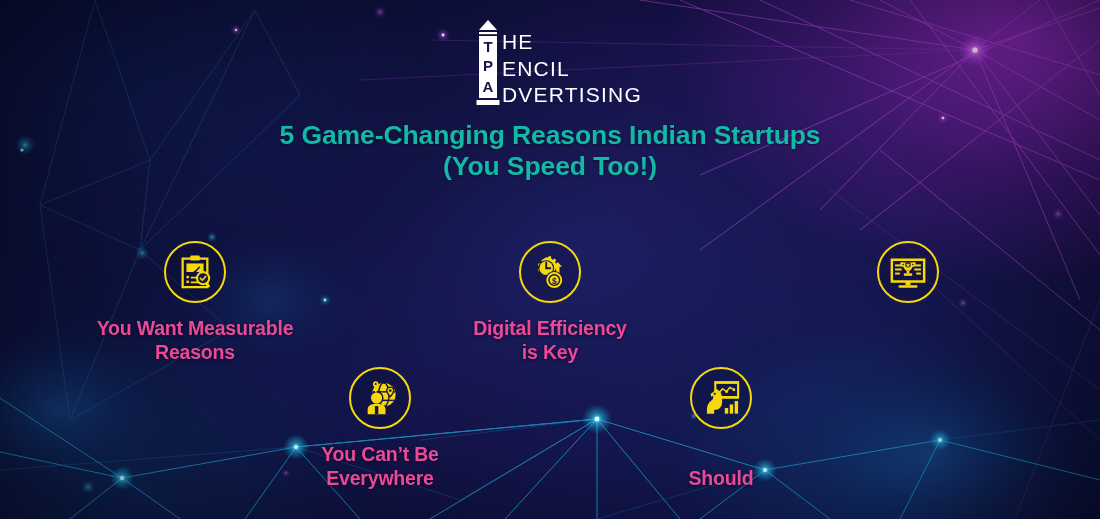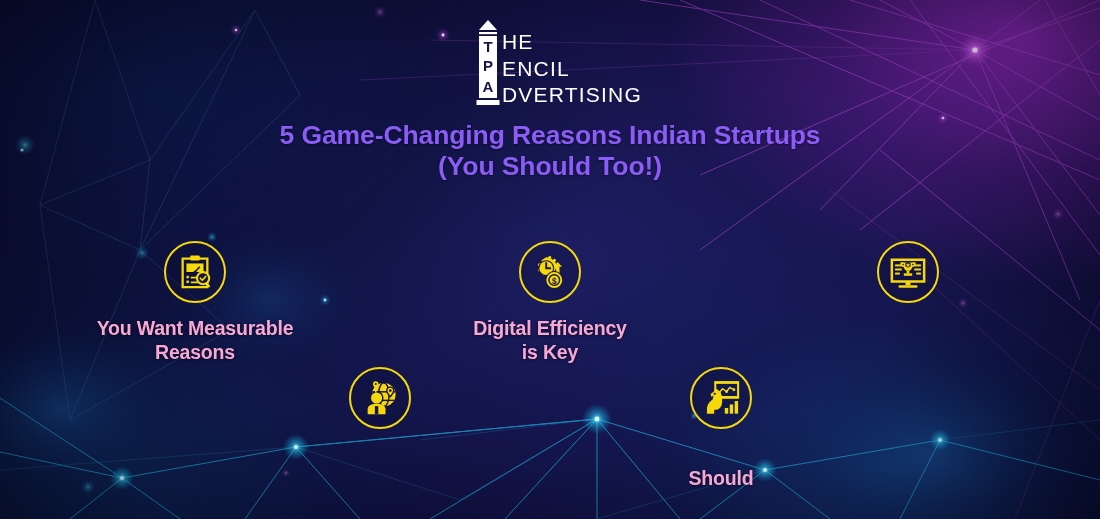--- a/index.html
+++ b/index.html
@@ -50,21 +50,21 @@
     height: 96px;
   }
   .logo-svg { display: block; }
   
   .headline {
     position: absolute;
     left: 0;
     top: 120px;
     width: 1100px;
     text-align: center;
-    color: #8b5cf6;
+    color: #14b8a6;
     font-weight: bold;
     font-size: 26.5px;
     line-height: 31px;
     letter-spacing: -0.1px;
     text-shadow: 0 1px 2px rgba(0,0,0,0.45);
   }
   .headline div { white-space: nowrap; }
   
   .feature {
     position: absolute;
@@ -78,21 +78,21 @@
     border-radius: 50%;
     box-sizing: border-box;
     display: flex;
     align-items: center;
     justify-content: center;
     background: rgba(10,12,48,0.25);
   }
   .circle svg { display: block; }
   .feature-label {
     margin-top: 13px;
-    color: #f9a8d4;
+    color: #ec4899;
     font-weight: bold;
     font-size: 19.5px;
     line-height: 24px;
     letter-spacing: -0.2px;
     text-shadow: 0 1px 3px rgba(0,0,0,0.55);
   }
   .f1 { left: 50px;  top: 241px; width: 290px; }
   .f2 { left: 425px; top: 241px; width: 250px; }
   .f3 { left: 775px; top: 241px; width: 265px; }
   .f4 { left: 265px; top: 367px; width: 230px; }
@@ -256,21 +256,21 @@
       <g fill="#ffffff" font-family="'Liberation Sans', sans-serif" font-weight="normal">
         <text x="36" y="35" font-size="21" letter-spacing="1.2">HE</text>
         <text x="36" y="62" font-size="21" letter-spacing="1.2">ENCIL</text>
         <text x="36" y="88" font-size="21" letter-spacing="1.2">DVERTISING</text>
       </g>
     </svg>
   </div>
 
   <div class="headline">
     <div>5 Game-Changing Reasons Indian Startups</div>
-    <div>(You Should Too!)</div>
+    <div>(You Speed Too!)</div>
   </div>
 
   <div class="feature f1">
     <div class="circle">
       <svg width="38" height="38" viewBox="0 0 40 40" xmlns="http://www.w3.org/2000/svg">
         <g fill="#f5d90a">
           <path d="M7 6h26v30H7z" fill="none" stroke="#f5d90a" stroke-width="2.4"></path>
           <rect x="15" y="2.5" width="10" height="5.5" rx="1.2"></rect>
           <path d="M11 11h18v9H11z"></path>
           <circle cx="20" cy="20" r="1.6" fill="#171447"></circle>
@@ -362,20 +362,24 @@
           <circle cx="16.4" cy="20" r="6.6" fill="#f5d90a" stroke="#171447" stroke-width="1.5"></circle>
           <path d="M7 37v-5.4c0-3.4 3.6-5.6 9.4-5.6s9.4 2.2 9.4 5.6V37z"></path>
           <rect x="14.6" y="28.5" width="3.6" height="8.5" fill="#171447"></rect>
 
           <path d="M12.6 5.2a2.9 2.9 0 0 1 5.8 0c0 2.2-2.9 5.2-2.9 5.2s-2.9-3-2.9-5.2z"></path>
           <circle cx="15.5" cy="5.2" r="1.1" fill="#171447"></circle>
           <rect x="14.8" y="10.2" width="1.5" height="4"></rect>
         </g>
       </svg>
     </div>
+    <div class="feature-label">
+      <span>You Can’t Be</span><br>
+      <span>Everywhere</span>
+    </div>
   </div>
 
   <div class="feature f5">
     <div class="circle">
       <svg width="38" height="38" viewBox="0 0 40 40" xmlns="http://www.w3.org/2000/svg">
         <g fill="#f5d90a">
 
           <rect x="14" y="4" width="24" height="15" fill="none" stroke="#f5d90a" stroke-width="2.2"></rect>
           <rect x="13" y="2.2" width="26" height="2.4"></rect>
           <rect x="13" y="18.4" width="26" height="2.4"></rect>

